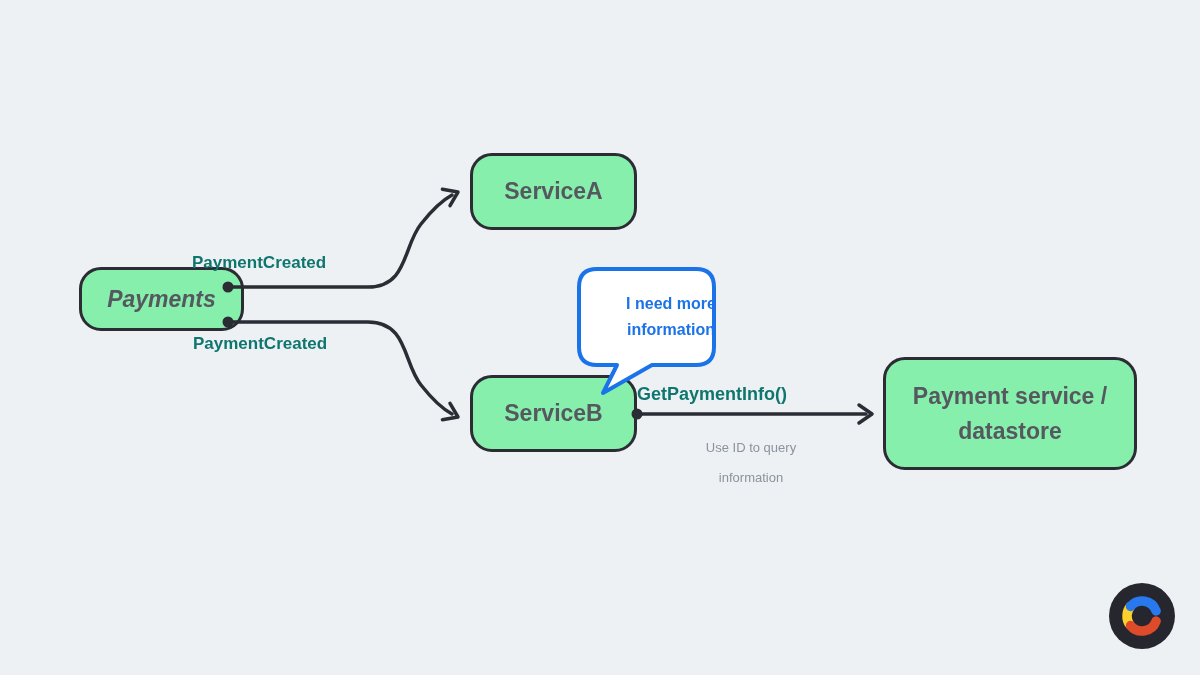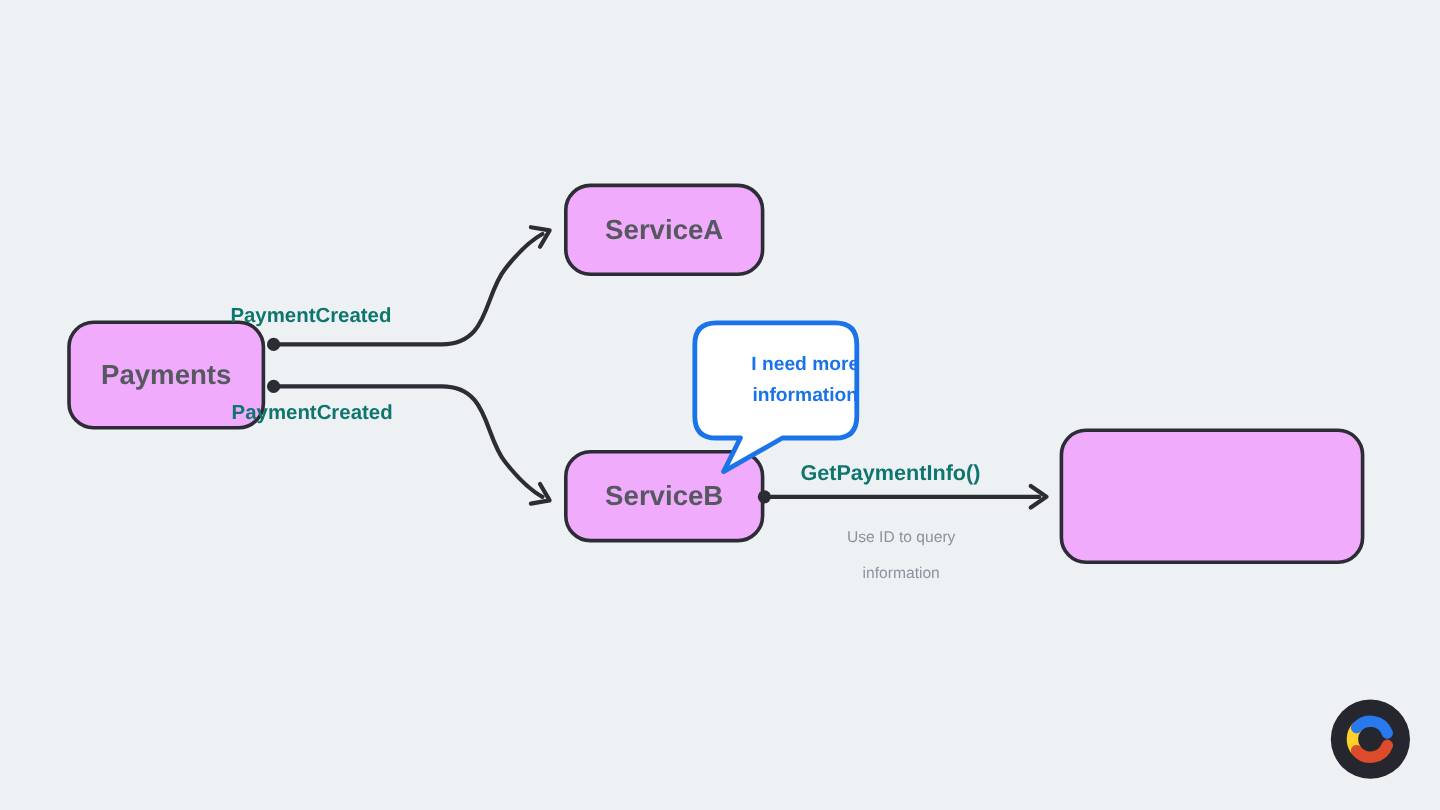--- a/index.html
+++ b/index.html
@@ -10,48 +10,48 @@
     font-family:"Liberation Sans", sans-serif;
     overflow:hidden;
   }
   .svg-layer{
     position:absolute;left:0;top:0;width:1200px;height:675px;
     pointer-events:none;
     z-index:3;
   }
   .node{
     position:absolute;
-    background:#f0abfc;
+    background:#86efac;
     border:3.5px solid #2b2c34;
     border-radius:22px;
     display:flex;align-items:center;justify-content:center;
     text-align:center;
     color:#55595f;
     font-weight:bold;
     font-size:23px;
     z-index:2;
     box-sizing:border-box;
     line-height:35px;
   }
-  #node-payments{left:56px;top:267px;width:165px;height:91px;}
+  #node-payments{left:79px;top:267px;width:165px;height:64px;font-style:italic;}
   #node-servicea{left:470px;top:153px;width:167px;height:77px;}
   #node-serviceb{left:470px;top:375px;width:167px;height:77px;}
   #node-datastore{left:883px;top:357px;width:254px;height:113px;flex-direction:column;}
   .edge-label{
     position:absolute;
     font-weight:bold;
     font-size:17px;
     color:#0f766e;
     text-align:left;
     width:240px;
     z-index:2;
   }
   #label-pc-top{left:192px;top:253px;}
   #label-pc-bottom{left:193px;top:334px;}
-  #label-getinfo{left:637px;top:384px;font-size:18px;padding-left:30px;}
+  #label-getinfo{left:637px;top:384px;font-size:18px;}
   #edge-note{
     position:absolute;
     left:621px;top:433px;width:260px;
     text-align:center;
     font-size:13px;
     line-height:30px;
     color:#8b939e;
     z-index:2;
   }
   #bubble-text{
@@ -76,20 +76,22 @@
 
   <div class="node" id="node-servicea">
     <span>ServiceA</span>
   </div>
 
   <div class="node" id="node-serviceb">
     <span>ServiceB</span>
   </div>
 
   <div class="node" id="node-datastore">
+    <span>Payment service /</span>
+    <span>datastore</span>
   </div>
 
   <div class="edge-label" id="label-pc-top">PaymentCreated</div>
   <div class="edge-label" id="label-pc-bottom">PaymentCreated</div>
   <div class="edge-label" id="label-getinfo">GetPaymentInfo()</div>
 
   <div id="edge-note">
     <div>Use ID to query</div>
     <div>information</div>
   </div>

